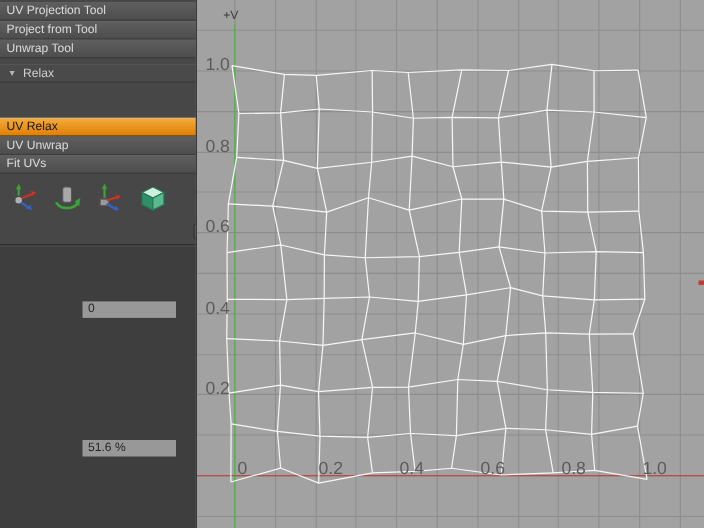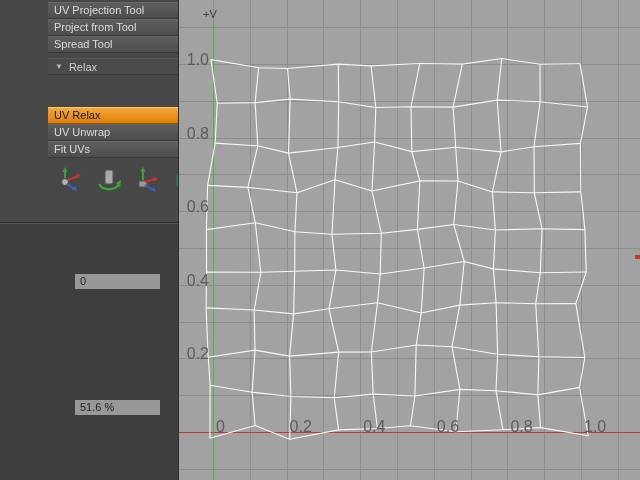--- a/index.html
+++ b/index.html
@@ -5,21 +5,20 @@
   html,body { margin:0; padding:0; }
   body {
     width:640px; height:480px; overflow:hidden; position:relative;
     background:#474747;
     font-family:"Liberation Sans", sans-serif;
     -webkit-font-smoothing:antialiased;
   }
   .sidebar {
     position:absolute; left:0; top:0; width:210px; height:480px;
     background:#474747;
-    padding-left:48px;
   }
   .tool-list { padding-top:2px; }
   .tool-btn {
     height:15px; line-height:15px; font-size:11px; color:#dcdcdc;
     padding-left:6px; cursor:default;
     background:linear-gradient(#5e5e5e,#4d4d4d);
     border-bottom:1px solid #3a3a3a; border-top:1px solid #676767;
   }
   .tool-btn.selected {
     background:linear-gradient(var(--sel1,#f4a93a),var(--sel2,#df7f06));
@@ -63,21 +62,21 @@
   .tick.vt { width:26px; text-align:right; }
   .axis-title { position:absolute; font-size:11px; }
 </style>
 </head>
 <body>
 
 <div class="sidebar">
   <div class="tool-list">
     <div class="tool-btn">UV Projection Tool</div>
     <div class="tool-btn">Project from Tool</div>
-    <div class="tool-btn">Spread Tool</div>
+    <div class="tool-btn">Unwrap Tool</div>
   </div>
 
   <div class="section-header">
     <span class="tri">▼</span>
     <span>Relax</span>
   </div>
 
   <div class="tool-btn selected">UV Relax</div>
   <div class="tool-btn">UV Unwrap</div>
   <div class="tool-btn">Fit UVs</div>

